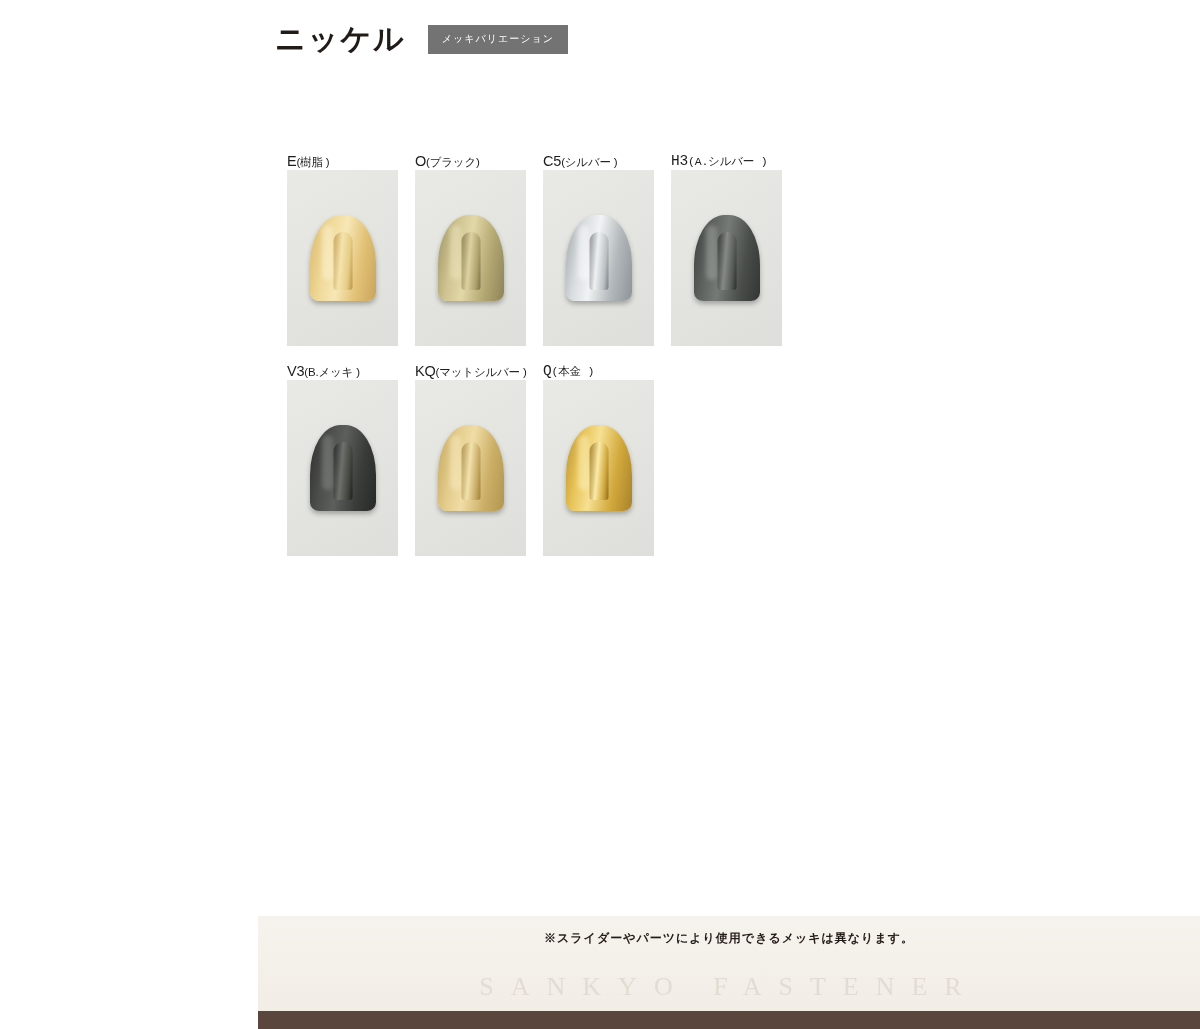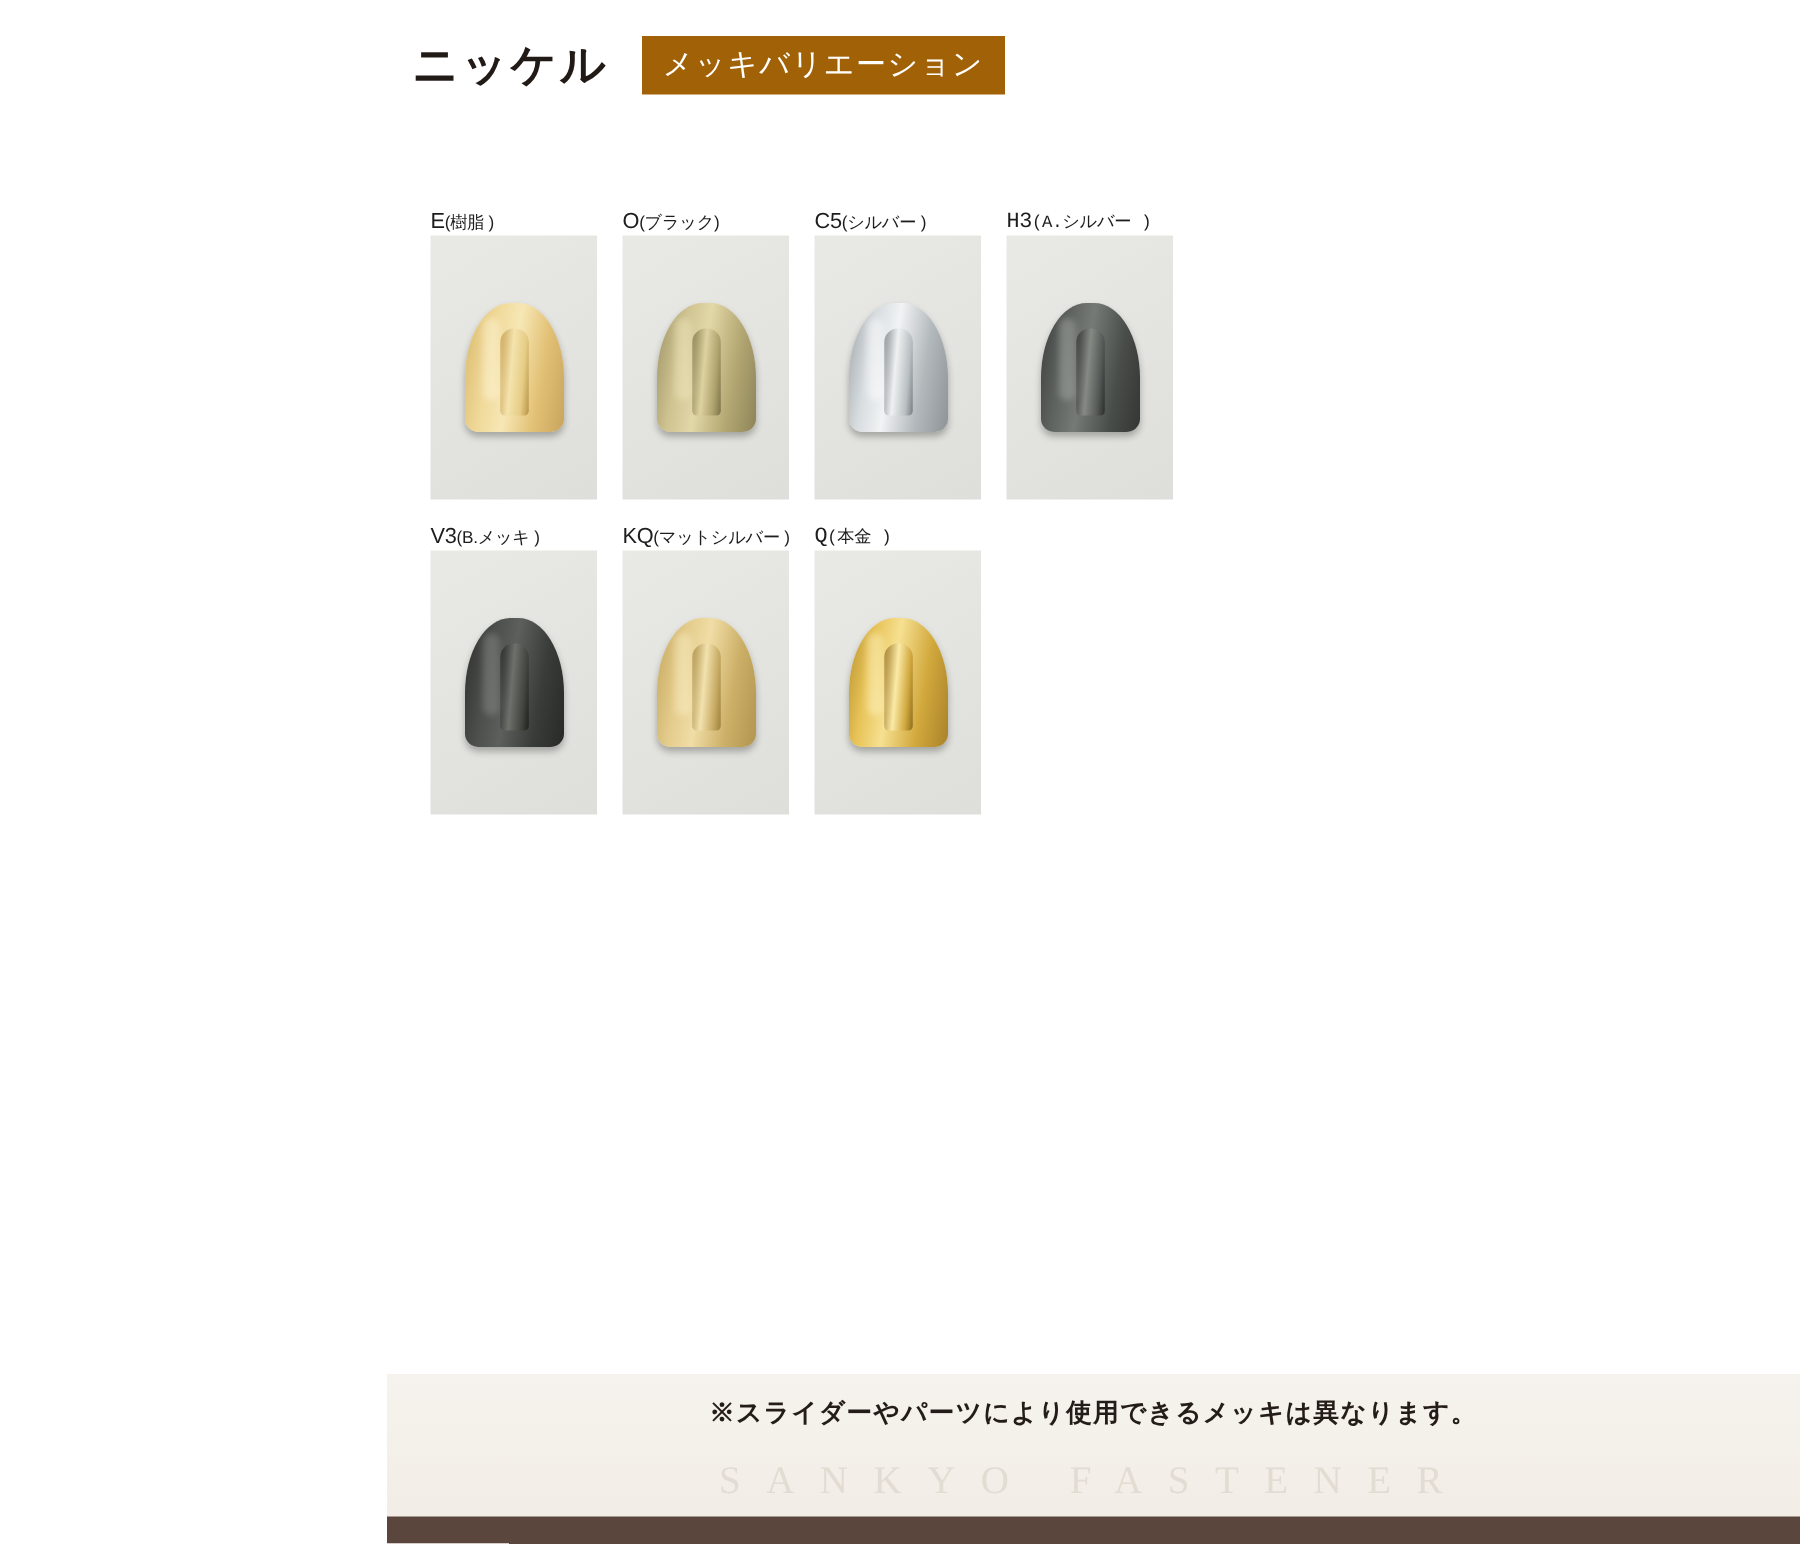--- a/index.html
+++ b/index.html
@@ -25,34 +25,34 @@
   }
   .header-title {
     font-size: 30px;
     font-weight: bold;
     letter-spacing: 2px;
     color: #221a16;
     line-height: 1;
   }
   .header-badge {
     margin-left: 22px;
-    background: #a16207;
+    background: #737373;
     color: #ffffff;
-    font-size: 20px;
+    font-size: 10px;
     letter-spacing: 1px;
     padding: 9px 14px 10px 14px;
     line-height: 1;
     white-space: nowrap;
   }
 
   
   .grid {
     position: absolute;
     left: 287px;
-    top: 141px;
+    top: 154px;
     width: 642px;
   }
   .row {
     display: flex;
     margin-bottom: 18px;
   }
   .cell {
     width: 111px;
     margin-right: 17px;
     position: relative;
@@ -138,21 +138,21 @@
     width: 942px;
     height: 113px;
     background: linear-gradient(180deg, #f6f3ee 0%, #f1ece4 100%);
   }
   .footer-note {
     position: absolute;
     left: 258px;
     top: 930px;
     width: 942px;
     text-align: center;
-    font-size: 17px;
+    font-size: 12px;
     font-weight: bold;
     letter-spacing: 1px;
     color: #241c18;
   }
   .footer-wordmark {
     position: absolute;
     left: 258px;
     top: 972px;
     width: 942px;
     text-align: center;

